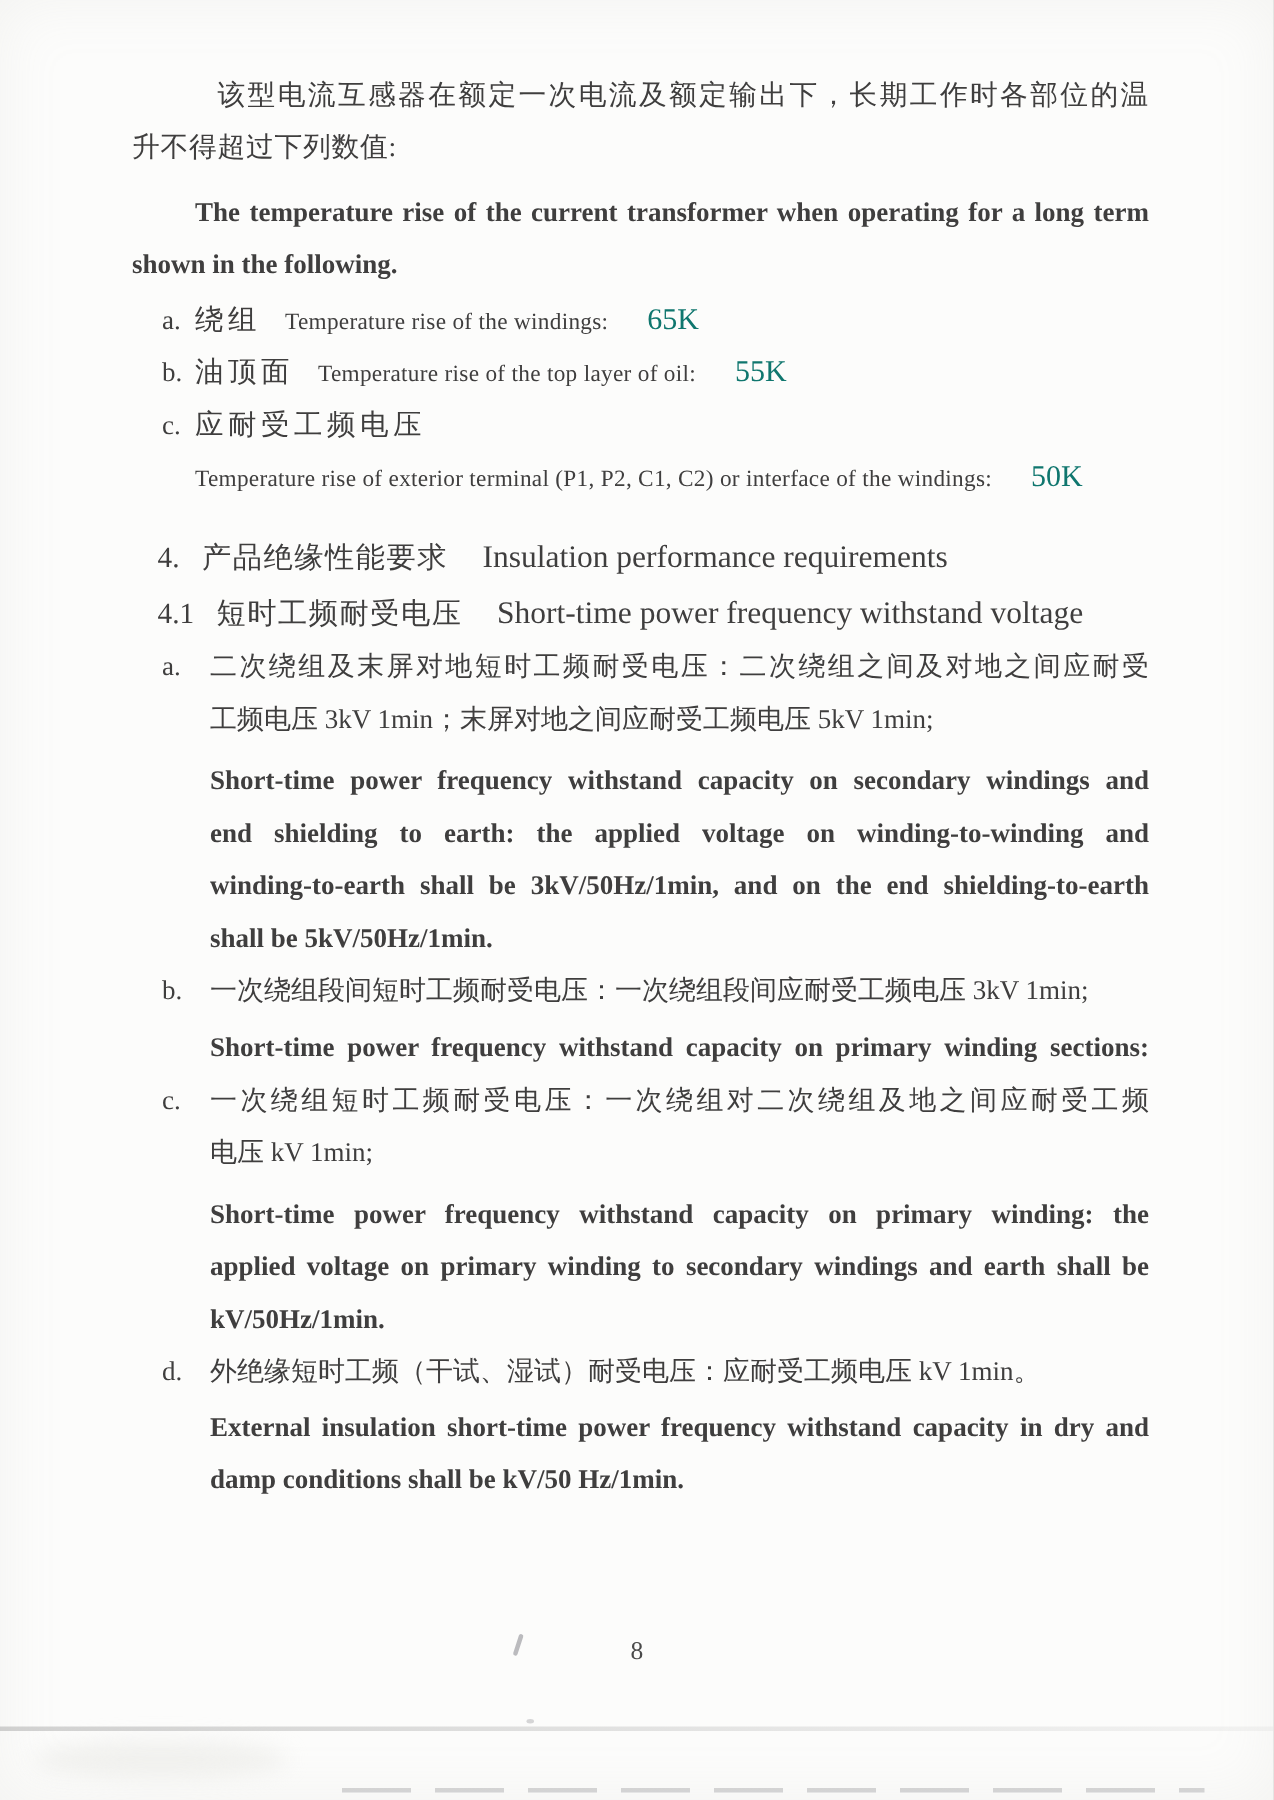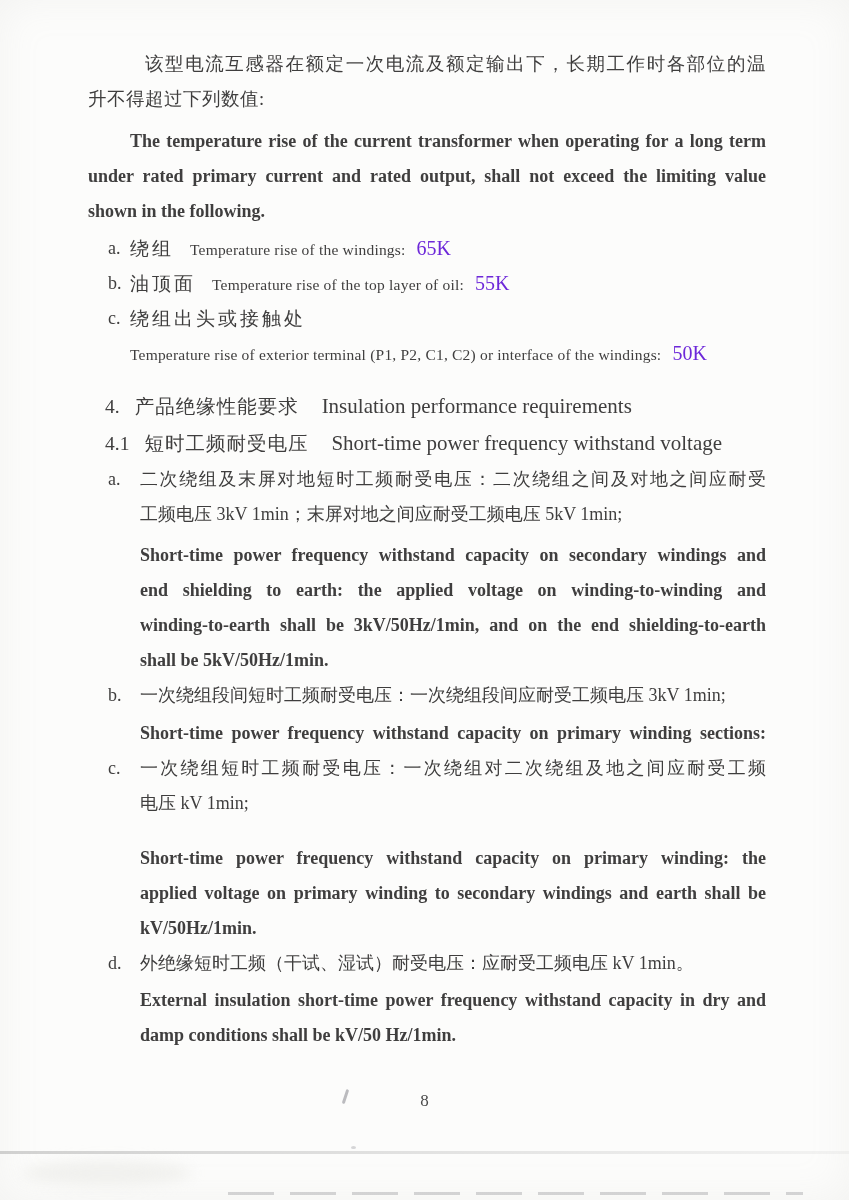--- a/index.html
+++ b/index.html
@@ -26,34 +26,34 @@
   .block-intro-en { margin-top:7px; }
 
   
   .temp-list { margin-top:2px; }
   .trow { position:relative; padding-left:42px; height:35px; line-height:35px;
           text-align:left; }
   .marker { position:absolute; left:20px; top:0; height:35px; line-height:35px;
             font-size:18px; }
   .t-cn  { font-size:19px; letter-spacing:3px; margin-right:12px;text-align:center; }
   .t-en  { font-size:15.5px; letter-spacing:0.2px; }
-  .t-val { font-size:20px; margin-left:7px; color:#6d28d9; }
+  .t-val { font-size:20px; margin-left:22px; color:#0f766e; }
 
   
   .headings { margin-top:17px; }
   .hrow { height:37px; line-height:37px; margin-left:17px; text-align:left; }
   .h-num { font-size:19.5px; margin-right:11px; }
   .h-cn  { font-size:19.5px; letter-spacing:1px; margin-right:19px; }
   .h-en  { font-size:21px; }
 
   
   .witem { position:relative; padding-left:52px; }
   .witem .marker { left:20px; }
   .gap6 { margin-top:6px; } .gap3 { margin-top:3px; }
-  .gap8 { margin-top:20px; } .gap2 { margin-top:2px; }
+  .gap8 { margin-top:6px; } .gap2 { margin-top:2px; }
 
   .page-number { position:absolute; top:1089px; left:0; width:849px;
                  text-align:center; font-size:17px; height:24px; line-height:24px;
                  color:#4a4a4a; }
 
   
   .scan-edge-line { position:absolute; top:1151px; left:0; width:849px; height:3px;
     background:linear-gradient(to right, rgba(140,140,140,0.38), rgba(185,185,185,0.14)); }
   .scan-dashes { position:absolute; top:1192px; left:228px; width:575px; height:3px;
     background:repeating-linear-gradient(to right,
@@ -71,40 +71,39 @@
 <div class="page">
   <div class="content">
 
     <div>
       <div class="ln cn indent-cn">该型电流互感器在额定一次电流及额定输出下，长期工作时各部位的温</div>
       <div class="ln cn last">升不得超过下列数值:</div>
     </div>
 
     <div class="block-intro-en">
       <div class="ln en indent-en">The temperature rise of the current transformer when operating for a long term</div>
-      <div class="ln en">under rated primary current and rated output, shall not exceed the limiting value</div>
       <div class="ln en last">shown in the following.</div>
     </div>
 
     <div class="temp-list">
       <div class="trow">
         <span class="marker">a.</span>
         <span class="t-cn">绕组</span>
         <span class="t-en">Temperature rise of the windings:</span>
         <span class="t-val">65K</span>
       </div>
       <div class="trow">
         <span class="marker">b.</span>
         <span class="t-cn">油顶面</span>
         <span class="t-en">Temperature rise of the top layer of oil:</span>
         <span class="t-val">55K</span>
       </div>
       <div class="trow">
         <span class="marker">c.</span>
-        <span class="t-cn">绕组出头或接触处</span>
+        <span class="t-cn">应耐受工频电压</span>
       </div>
       <div class="trow">
         <span class="t-en">Temperature rise of exterior terminal (P1, P2, C1, C2) or interface of the windings:</span>
         <span class="t-val">50K</span>
       </div>
     </div>
 
     <div class="headings">
       <div class="hrow">
         <span class="h-num">4.</span>

